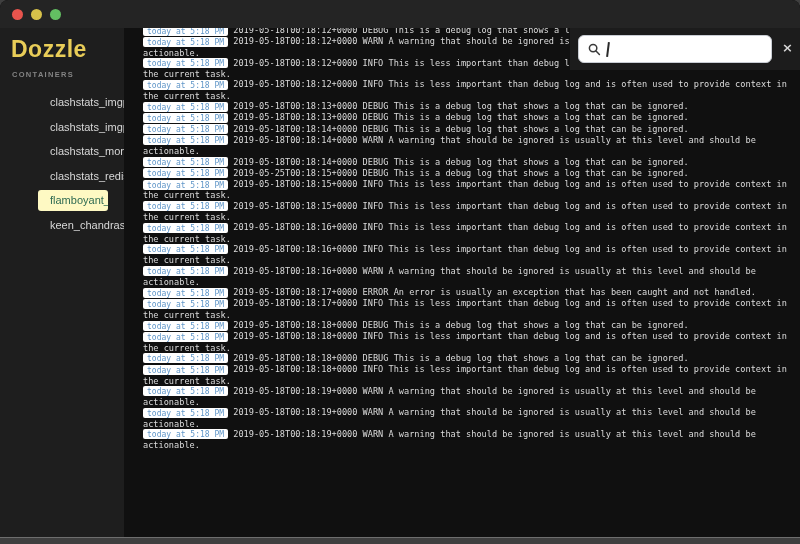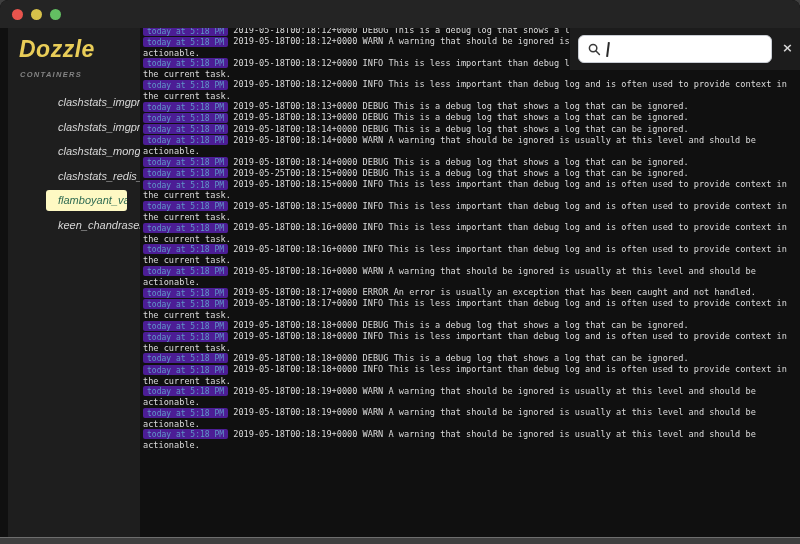--- a/index.html
+++ b/index.html
@@ -8,40 +8,40 @@
     background:#101010; border-radius:8px 8px 0 0; overflow:hidden;
     border-bottom:1px solid #6e6e6e; }
   
   .titlebar { position:absolute; left:0; top:0; width:800px; height:28px;
     background:#242424; border-radius:8px 8px 0 0; }
   .traffic { position:absolute; top:9px; width:11px; height:11px; border-radius:50%; }
   .tl-close { left:12px;  background:#e8544d; }
   .tl-min   { left:31px;  background:#d8c24a; }
   .tl-max   { left:50px;  background:#63bf62; }
   
-  .sidebar { position:absolute; left:8px; top:28px; width:135px; height:509px;
-    background:#1e1e1e;font-style:italic; }
+  .sidebar { position:absolute; left:0; top:28px; width:124px; height:509px;
+    background:#1e1e1e; }
   .app-title { position:absolute; left:11px; top:8px; color:#e9cd58;
     font-size:23px; font-weight:700; letter-spacing:0.5px; }
   .section-label { position:absolute; left:12px; top:42px; color:#848484;
     font-size:7.5px; font-weight:700; letter-spacing:1.3px; }
   .container-list { position:absolute; left:0; top:62px; right:0;margin-left:32px; }
   .side-item { position:relative; height:24.5px; line-height:24.5px;
     padding-left:18px; color:#d8d8d8; font-size:11px; cursor:pointer;
     white-space:nowrap; overflow:hidden; }
   .side-item.selected { background:#fef9c3; color:#2f6b52; border-radius:3px;
     margin:2px 16px 2px 6px; padding-left:12px; height:21px; line-height:21px; }
   
   .log-area { position:absolute; left:140px; top:28px; width:660px; height:509px;
     background:#101010; overflow:hidden; }
   .log-list { margin-top:-3px; padding:0 2px 0 3px;
     font-family:"DejaVu Sans Mono", monospace; font-size:8.6px;
     line-height:10.3px; color:#dcdcdc; }
   .log-entry { display:block; }
-  .ts-badge { background:#4c1d95; color:#6096c8; font-size:8px;
+  .ts-badge { background:#ffffff; color:#6096c8; font-size:8px;
     padding:0.5px 4px; border-radius:2px; }
   .msg { color:#dcdcdc; }
   
   .search-panel { position:absolute; right:0; top:28px; width:230px; height:42px;
     background:#1c1c1c; }
   .search-input { position:absolute; left:8px; top:7px; width:194px; height:28px;
     background:#ffffff; border:1px solid #c9cdd4; border-radius:6px;
     box-sizing:border-box; }
   .search-icon { position:absolute; left:9px; top:7px; width:13px; height:13px; }
   .caret { position:absolute; left:28px; top:6px; width:1.5px; height:15px;

